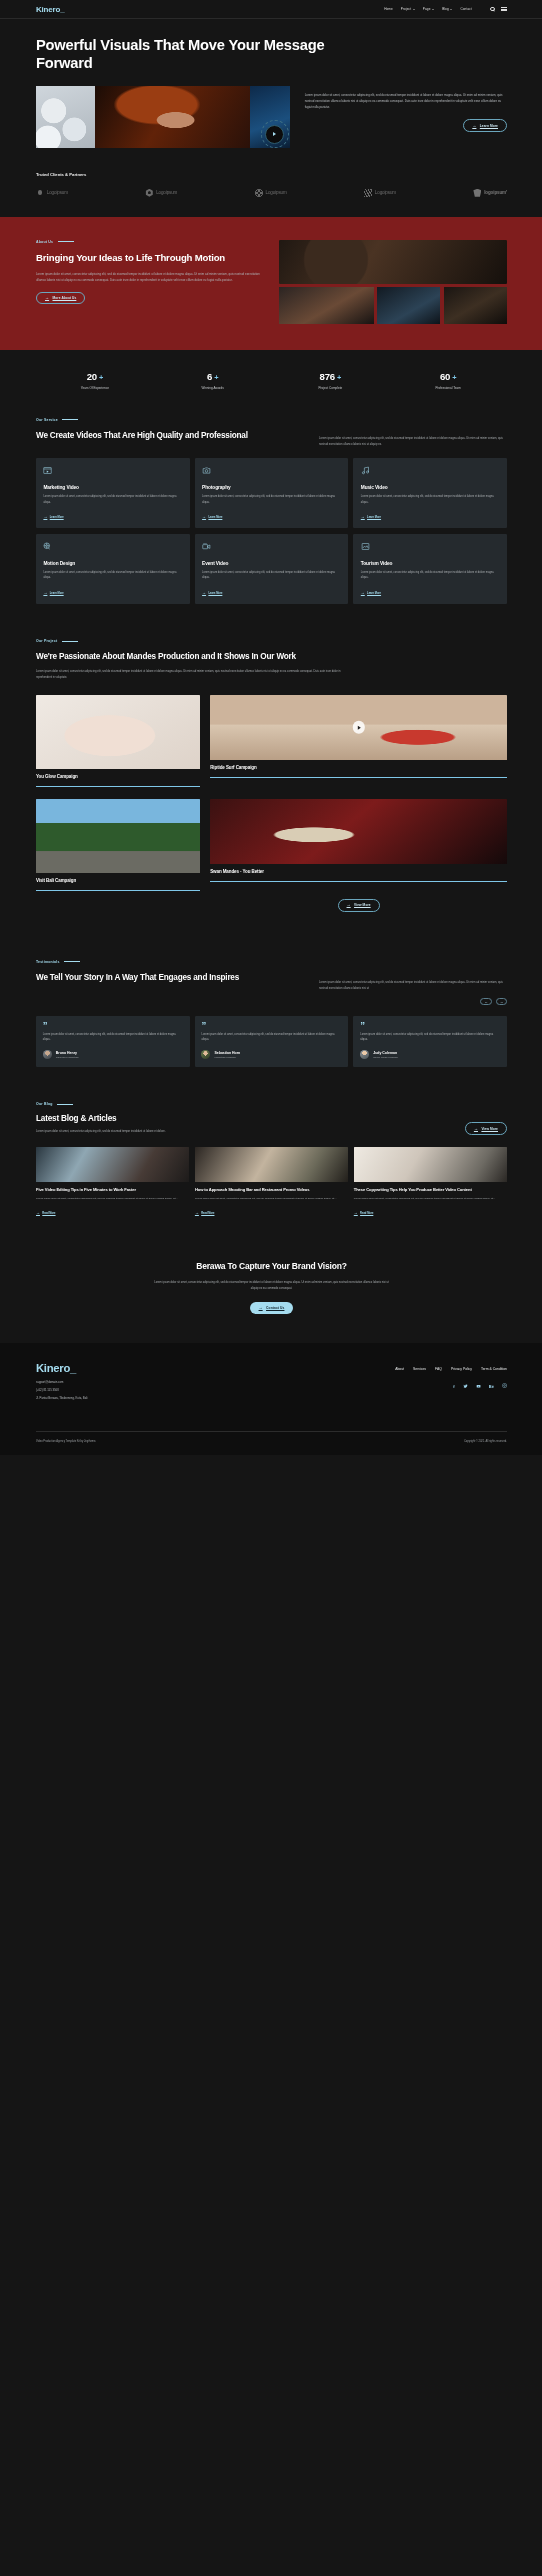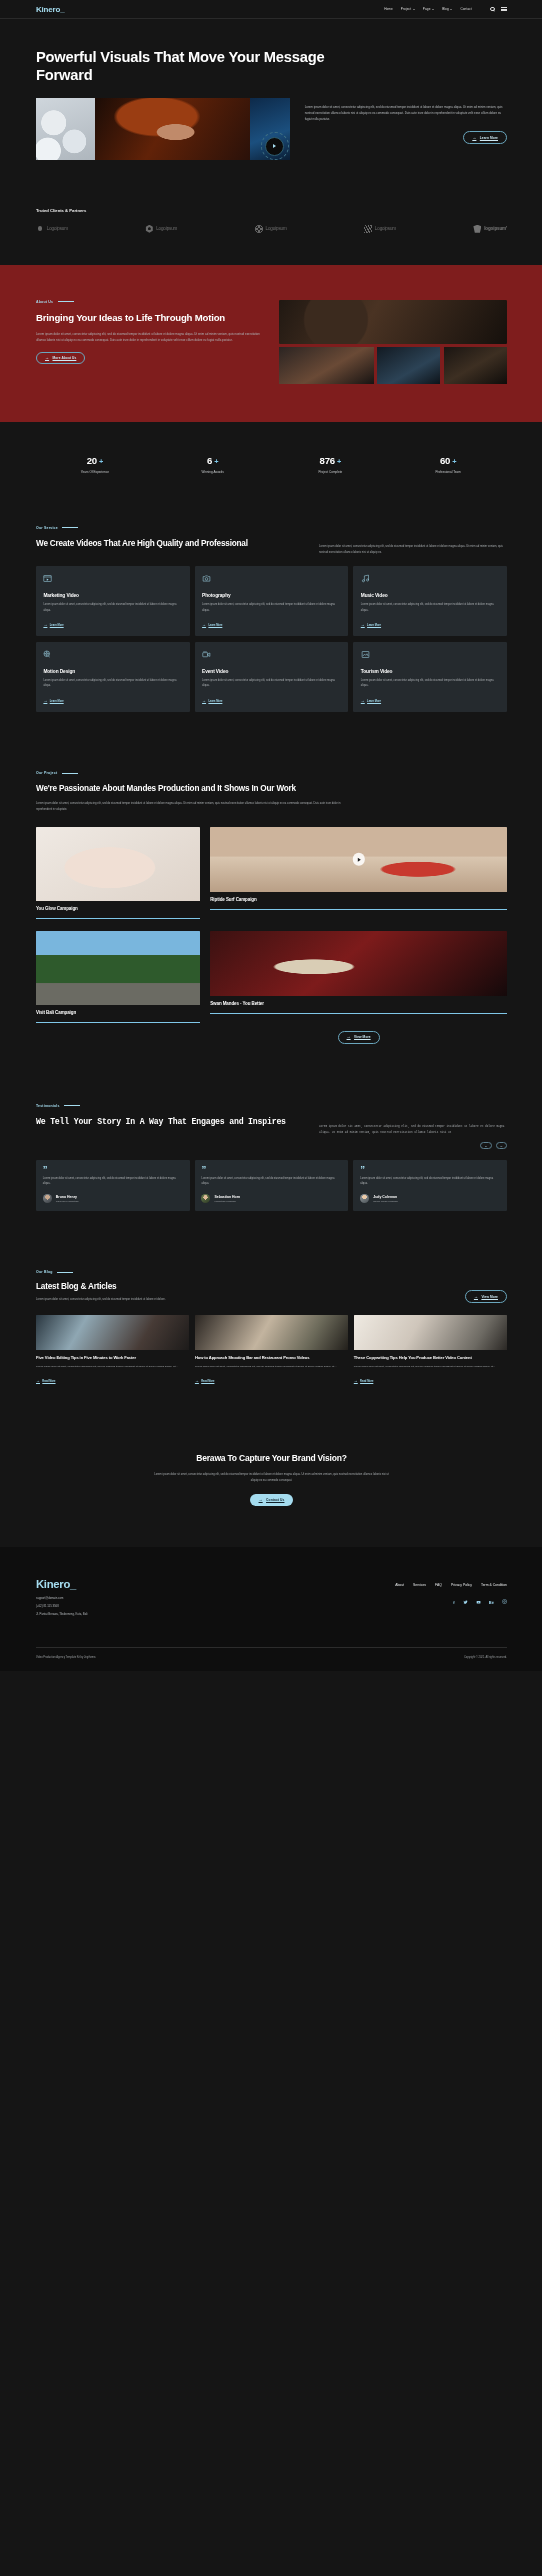--- a/index.html
+++ b/index.html
@@ -4,21 +4,21 @@
 <style>
   * { margin:0; padding:0; box-sizing:border-box; }
   html,body { background:#151515; }
   body {
     width:543px; min-height:2576px;
     font-family:"Liberation Sans", sans-serif;
     color:#ffffff;
     -webkit-font-smoothing:antialiased;
   }
   .wrap { width:543px; margin:0 auto; }
-  .container { width:471px; margin:12px auto; }
+  .container { width:471px; margin:0 auto; }
 
   
   .site-header {
     height:19px; display:flex; align-items:center;
     border-bottom:0.6px solid #2a2a2a; background:#151515;
   }
   .hdr-inner { width:471px; margin:0 auto; display:flex; align-items:center; }
   .logo { font-size:8px; font-weight:700; color:#a5dcef; letter-spacing:-0.2px; }
   .nav { margin-left:auto; display:flex; align-items:center; gap:8px; }
   .nav a { color:#ddd; font-size:3.1px; text-decoration:none; letter-spacing:0.1px; display:flex; align-items:center; gap:1.7px;}
@@ -142,21 +142,21 @@
       radial-gradient(ellipse at 35% 55%, #d9cdb5 0 14%, transparent 15%),
       linear-gradient(140deg,#3a1111,#7d1b1b 45%,#14090a); }
   .play-circle { position:absolute; top:50%; left:50%; transform:translate(-50%,-50%);
      width:12.4px;height:12.4px;border-radius:50%;background:rgba(255,255,255,.85);
      display:flex;align-items:center;justify-content:center; }
   .play-circle i { width:0;height:0;border-left:3.4px solid #1c1c1c;border-top:2.3px solid transparent;border-bottom:2.3px solid transparent;margin-left:1.1px;}
   .center-btn { text-align:center; }
 
   
   .testi { padding:17px 0 20.4px; }
-  .testi-head { display:flex; gap:17px; align-items:flex-start;font-family:Liberation Mono, monospace; }
+  .testi-head { display:flex; gap:17px; align-items:flex-start; }
   .testi-head .left { width:266px; }
   .testi-head h2 { font-size:8.2px; line-height:1.35; font-weight:700; letter-spacing:-0.2px; }
   .testi-head .right { flex:1; padding-top:8px; }
   .testi-head p { font-size:2.7px; line-height:2.1; color:#a8acaf; }
   .arrows { display:flex; gap:4px; justify-content:flex-end; margin-top:6.8px; }
   .arrows div { width:11.3px;height:7.4px;border:0.6px solid #5b7d8c;border-radius:5.7px;color:#bfe2f1;
      display:flex;align-items:center;justify-content:center;font-size:3.4px; }
   .testi-grid { display:grid; grid-template-columns:repeat(3,1fr); gap:5.1px; margin-top:10.2px; }
   .testi-card { background:#242a2e; border-radius:1.1px; padding:6.8px 6.8px 8px; }
   .quote { color:#a5dcef; font-size:9.6px; font-weight:700; line-height:.7; height:6.2px; }

